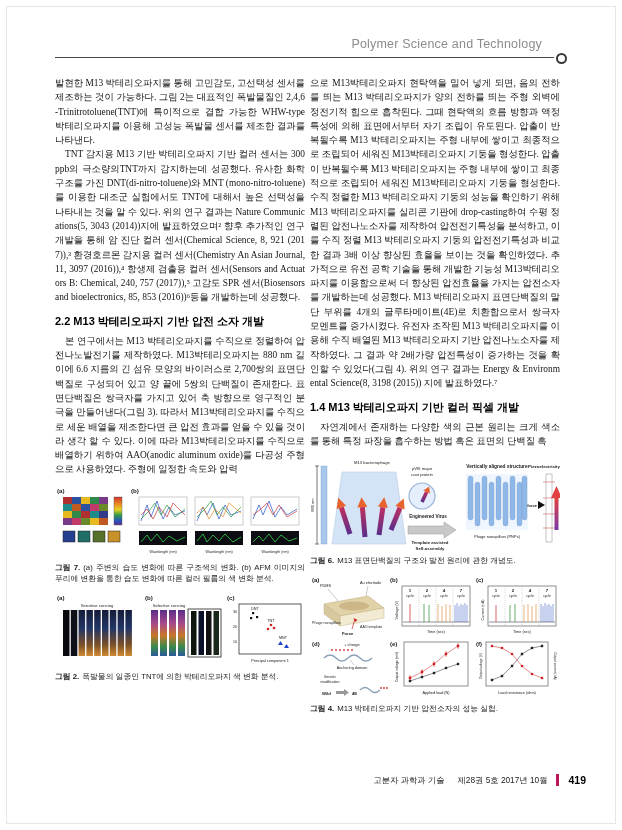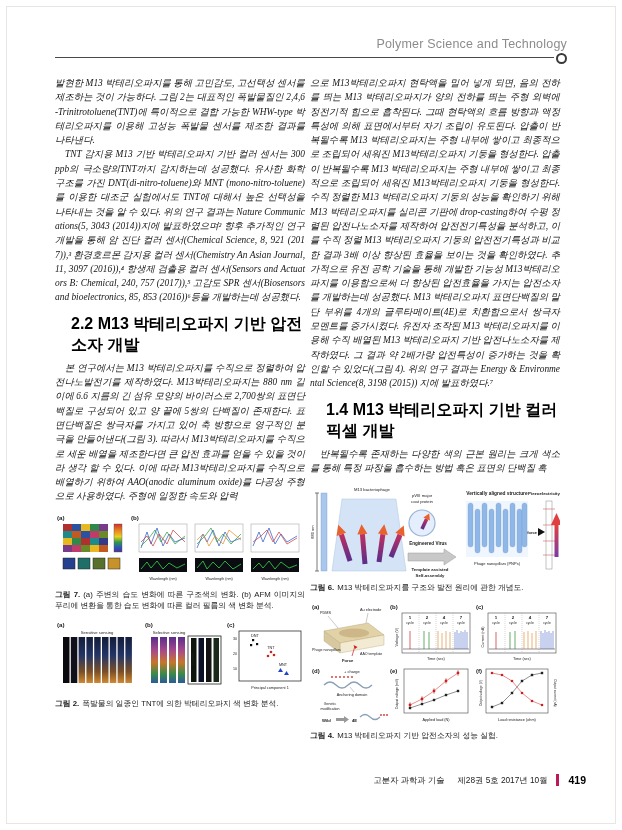--- a/index.html
+++ b/index.html
@@ -1,34 +1,34 @@
 <!DOCTYPE html>
 <html><head>
 <meta charset="utf-8">
 <style>
   html,body{margin:0;padding:0;background:#f2f2f2;}
   .page{position:relative;width:622px;height:830px;background:#ffffff;overflow:hidden;
         font-family:"Liberation Serif","DejaVu Serif",serif;color:#111;}
   .page-border{position:absolute;inset:6px;border:1px solid #e6e6e6;pointer-events:none;}
 
   
-  .journal-title{position:absolute;top:37px;right:55px;font-family:"Liberation Sans","DejaVu Sans",sans-serif;
+  .journal-title{position:absolute;top:37px;right:80px;font-family:"Liberation Sans","DejaVu Sans",sans-serif;
         font-size:12.5px;color:#8c8c8c;letter-spacing:.2px;}
   .header-rule{position:absolute;left:55px;top:57px;width:499px;border-top:1px solid #4a4a4a;}
   .header-ring{position:absolute;right:-13px;top:-5px;width:7px;height:7px;border:2px solid #3a3a3a;
         border-radius:50%;background:#fff;display:block;}
 
   
   .col{position:absolute;top:76px;width:250px;}
   .col-left{left:55px;}
   .col-right{left:310px;}
-  .body-text{margin:0;font-size:9.4px;line-height:14.3px;text-align:justify;word-break:break-all;color:#141414;font-style:italic;}
+  .body-text{margin:0;font-size:9.4px;line-height:14.3px;text-align:justify;word-break:break-all;color:#141414;}
   .indent{text-indent:10px;}
-  .section-heading{margin:9px 0 5px 16px;font-family:"Liberation Sans","DejaVu Sans",sans-serif;
-        font-size:16px;font-weight:bold;color:#000;}
+  .section-heading{margin:9px 0 5px 0;font-family:"Liberation Sans","DejaVu Sans",sans-serif;
+        font-size:11px;font-weight:bold;color:#000;}
 
   
   .figure{margin-top:8px;}
   .fig-caption{margin-top:3px;font-family:"Liberation Sans","DejaVu Sans",sans-serif;
         font-size:7.8px;line-height:11px;color:#1a1a1a;text-align:justify;word-break:break-all;}
   .cap-label{font-weight:bold;margin-right:3px;}
   svg{display:block;}
   svg text{font-family:"Liberation Sans","DejaVu Sans",sans-serif;fill:#222;}
 
   
@@ -196,21 +196,21 @@
       </svg>
       <div class="fig-caption">
         <span class="cap-label">그림 2.</span><span>폭발물의 일종인 TNT에 의한 박테리오파지 색 변화 분석.</span>
       </div>
     </div>
   </div>
 
   <div class="col col-right">
     <p class="body-text">으로 M13박테리오파지 현탁액을 밀어 넣게 되면, 음의 전하를 띄는 M13 박테리오파지가 양의 전하를 띄는 주형 외벽에 정전기적 힘으로 흡착된다. 그때 현탁액의 흐름 방향과 액정 특성에 의해 표면에서부터 자기 조립이 유도된다. 압출이 반복될수록 M13 박테리오파지는 주형 내부에 쌓이고 최종적으로 조립되어 세워진 M13박테리오파지 기둥을 형성한다. 압출이 반복될수록 M13 박테리오파지는 주형 내부에 쌓이고 최종적으로 조립되어 세워진 M13박테리오파지 기둥을 형성한다. 수직 정렬한 M13 박테리오파지 기둥의 성능을 확인하기 위해 M13 박테리오파지를 실리콘 기판에 drop-casting하여 수평 정렬된 압전나노소자를 제작하여 압전전기특성을 분석하고, 이를 수직 정렬 M13 박테리오파지 기둥의 압전전기특성과 비교한 결과 3배 이상 향상된 효율을 보이는 것을 확인하였다. 추가적으로 유전 공학 기술을 통해 개발한 기능성 M13박테리오파지를 이용함으로써 더 향상된 압전효율을 가지는 압전소자를 개발하는데 성공했다. M13 박테리오파지 표면단백질의 말단 부위를 4개의 글루타메이트(4E)로 치환함으로서 쌍극자 모멘트를 증가시켰다. 유전자 조작된 M13 박테리오파지를 이용해 수직 배열된 M13 박테리오파지 기반 압전나노소자를 제작하였다. 그 결과 약 2배가량 압전특성이 증가하는 것을 확인할 수 있었다(그림 4). 위의 연구 결과는 Energy &amp; Environmental Science(8, 3198 (2015)) 지에 발표하였다.⁷</p>
     <h3 class="section-heading">1.4 M13 박테리오파지 기반 컬러 픽셀 개발</h3>
-    <p class="body-text indent">반복될수록 존재하는 다양한 색의 근본 원리는 크게 색소를 통해 특정 파장을 흡수하는 방법 혹은 표면의 단백질 혹</p>
+    <p class="body-text indent">자연계에서 존재하는 다양한 색의 근본 원리는 크게 색소를 통해 특정 파장을 흡수하는 방법 혹은 표면의 단백질 혹</p>
 
     <div class="figure">
       <svg width="250" height="96" viewBox="0 0 250 96">
         <defs>
           <linearGradient id="pr" x1="0" y1="1" x2="0" y2="0">
             <stop offset="0" stop-color="#5a2d8a"></stop>
               <stop offset="1" stop-color="#c03060"></stop>
           </linearGradient>
           <linearGradient id="bigA" x1="0" y1="1" x2="0" y2="0">
             <stop offset="0" stop-color="#7a3aaa"></stop>
@@ -282,21 +282,21 @@
           <rect x="236" y="18" width="6" height="68" fill="#fff" stroke="#888" stroke-width=".5"></rect>
           <line x1="233" y1="26" x2="245" y2="26" stroke="#d06060" stroke-width=".6"></line>
           <line x1="233" y1="42" x2="245" y2="42" stroke="#d06060" stroke-width=".6"></line>
           <line x1="233" y1="58" x2="245" y2="58" stroke="#d06060" stroke-width=".6"></line>
           <line x1="233" y1="72" x2="245" y2="72" stroke="#d06060" stroke-width=".6"></line>
           <rect x="244.5" y="42" width="4" height="32" fill="url(#bigA)"></rect>
           <polygon points="241,42 252,42 246.5,30" fill="#e04040"></polygon>
         </g>
       </svg>
       <div class="fig-caption">
-        <span class="cap-label">그림 6.</span><span>M13 박테리오파지를 구조와 발전 원리에 관한 개념도.</span>
+        <span class="cap-label">그림 6.</span><span>M13 표면단백질의 구조와 발전 원리에 관한 개념도.</span>
       </div>
     </div>
 
     <div class="figure">
       <svg width="250" height="126" viewBox="0 0 250 126">
         <text x="2" y="8" font-size="6" font-weight="bold">(a)</text>
         <g>
           <polygon points="14,30 58,22 74,34 30,42" fill="#e2d2a8" stroke="#b8a878" stroke-width=".5"></polygon>
           <polygon points="30,42 74,34 74,44 30,52" fill="#f2ead2" stroke="#b8a878" stroke-width=".4"></polygon>
           <polygon points="14,30 30,42 30,52 14,40" fill="#d8c8a0" stroke="#b8a878" stroke-width=".4"></polygon>

